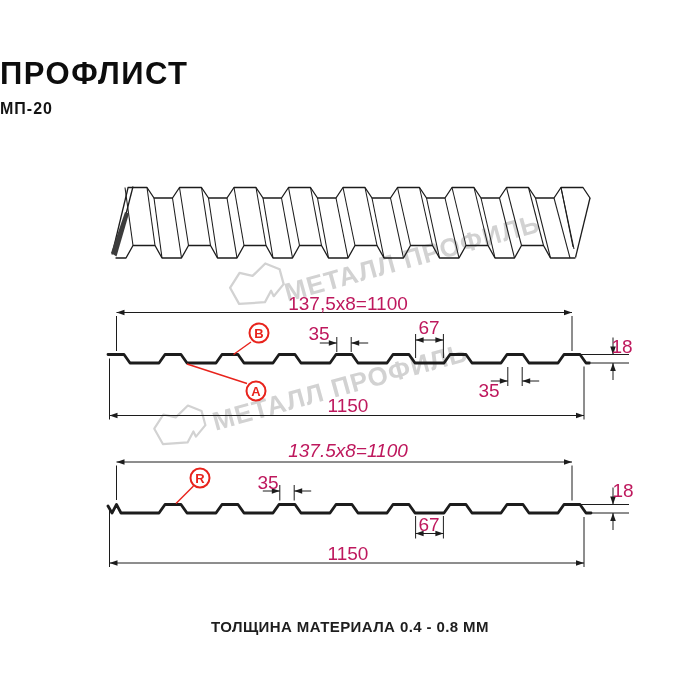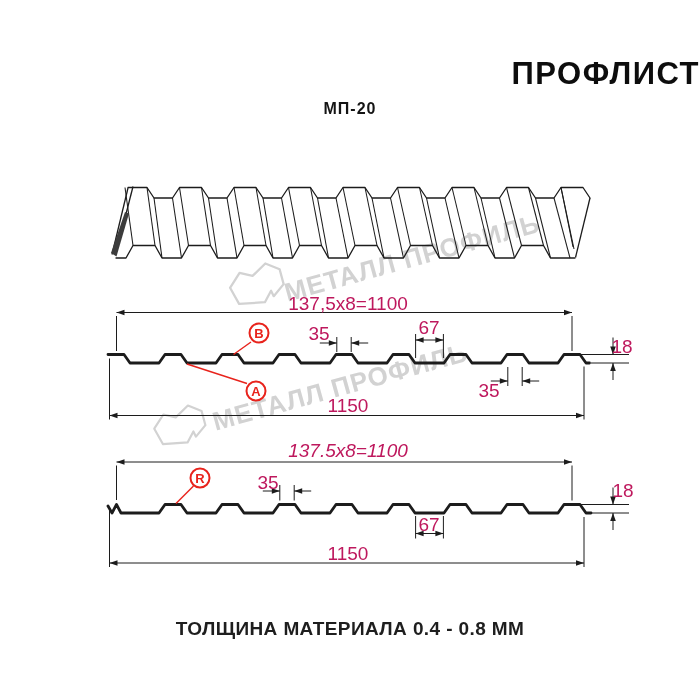--- a/index.html
+++ b/index.html
@@ -1,23 +1,23 @@
 <!DOCTYPE html>
 <html style="--red: #e8231c; --wm: #d2d2d2;"><head>
 <meta charset="utf-8">
 <style>
   html,body{margin:0;padding:0;background:#fff;}
   .page{position:relative;width:700px;height:700px;background:#ffffff;overflow:hidden;
         font-family:"Liberation Sans",sans-serif;color:#111;}
-  .title{position:absolute;left:0;right:0;top:56px;text-align:right;
+  .title{position:absolute;left:0;right:0;top:56px;text-align:left;
          font-size:31px;font-weight:800;letter-spacing:1.5px;color:#0d0d0d;}
-  .subtitle{position:absolute;left:0;right:0;top:100px;text-align:center;
+  .subtitle{position:absolute;left:0;right:0;top:100px;text-align:left;
             font-size:16px;font-weight:600;letter-spacing:1px;color:#141414;}
   .footer-note{position:absolute;left:0;right:0;top:618px;text-align:center;
-               font-size:19px;font-weight:600;letter-spacing:.4px;color:#1e1e1e;}
+               font-size:15px;font-weight:600;letter-spacing:.4px;color:#1e1e1e;}
   .wm-text{position:absolute;color:var(--wm);font-size:26px;font-weight:700;
            letter-spacing:1px;white-space:nowrap;transform:rotate(-15.5deg);
            transform-origin:0 50%;line-height:28px;}
   .wm-logo{position:absolute;transform:rotate(-8deg);}
   svg.drawing{position:absolute;left:0;top:0;}
   .dim{position:absolute;transform:translate(-50%,-50%);font-size:19px;
        color:#be185d;white-space:nowrap;}
   .badge{position:absolute;width:21px;height:21px;transform:translate(-50%,-50%);
          border:2px solid var(--red);border-radius:50%;color:var(--red);
          font-size:13px;font-weight:600;display:flex;align-items:center;

